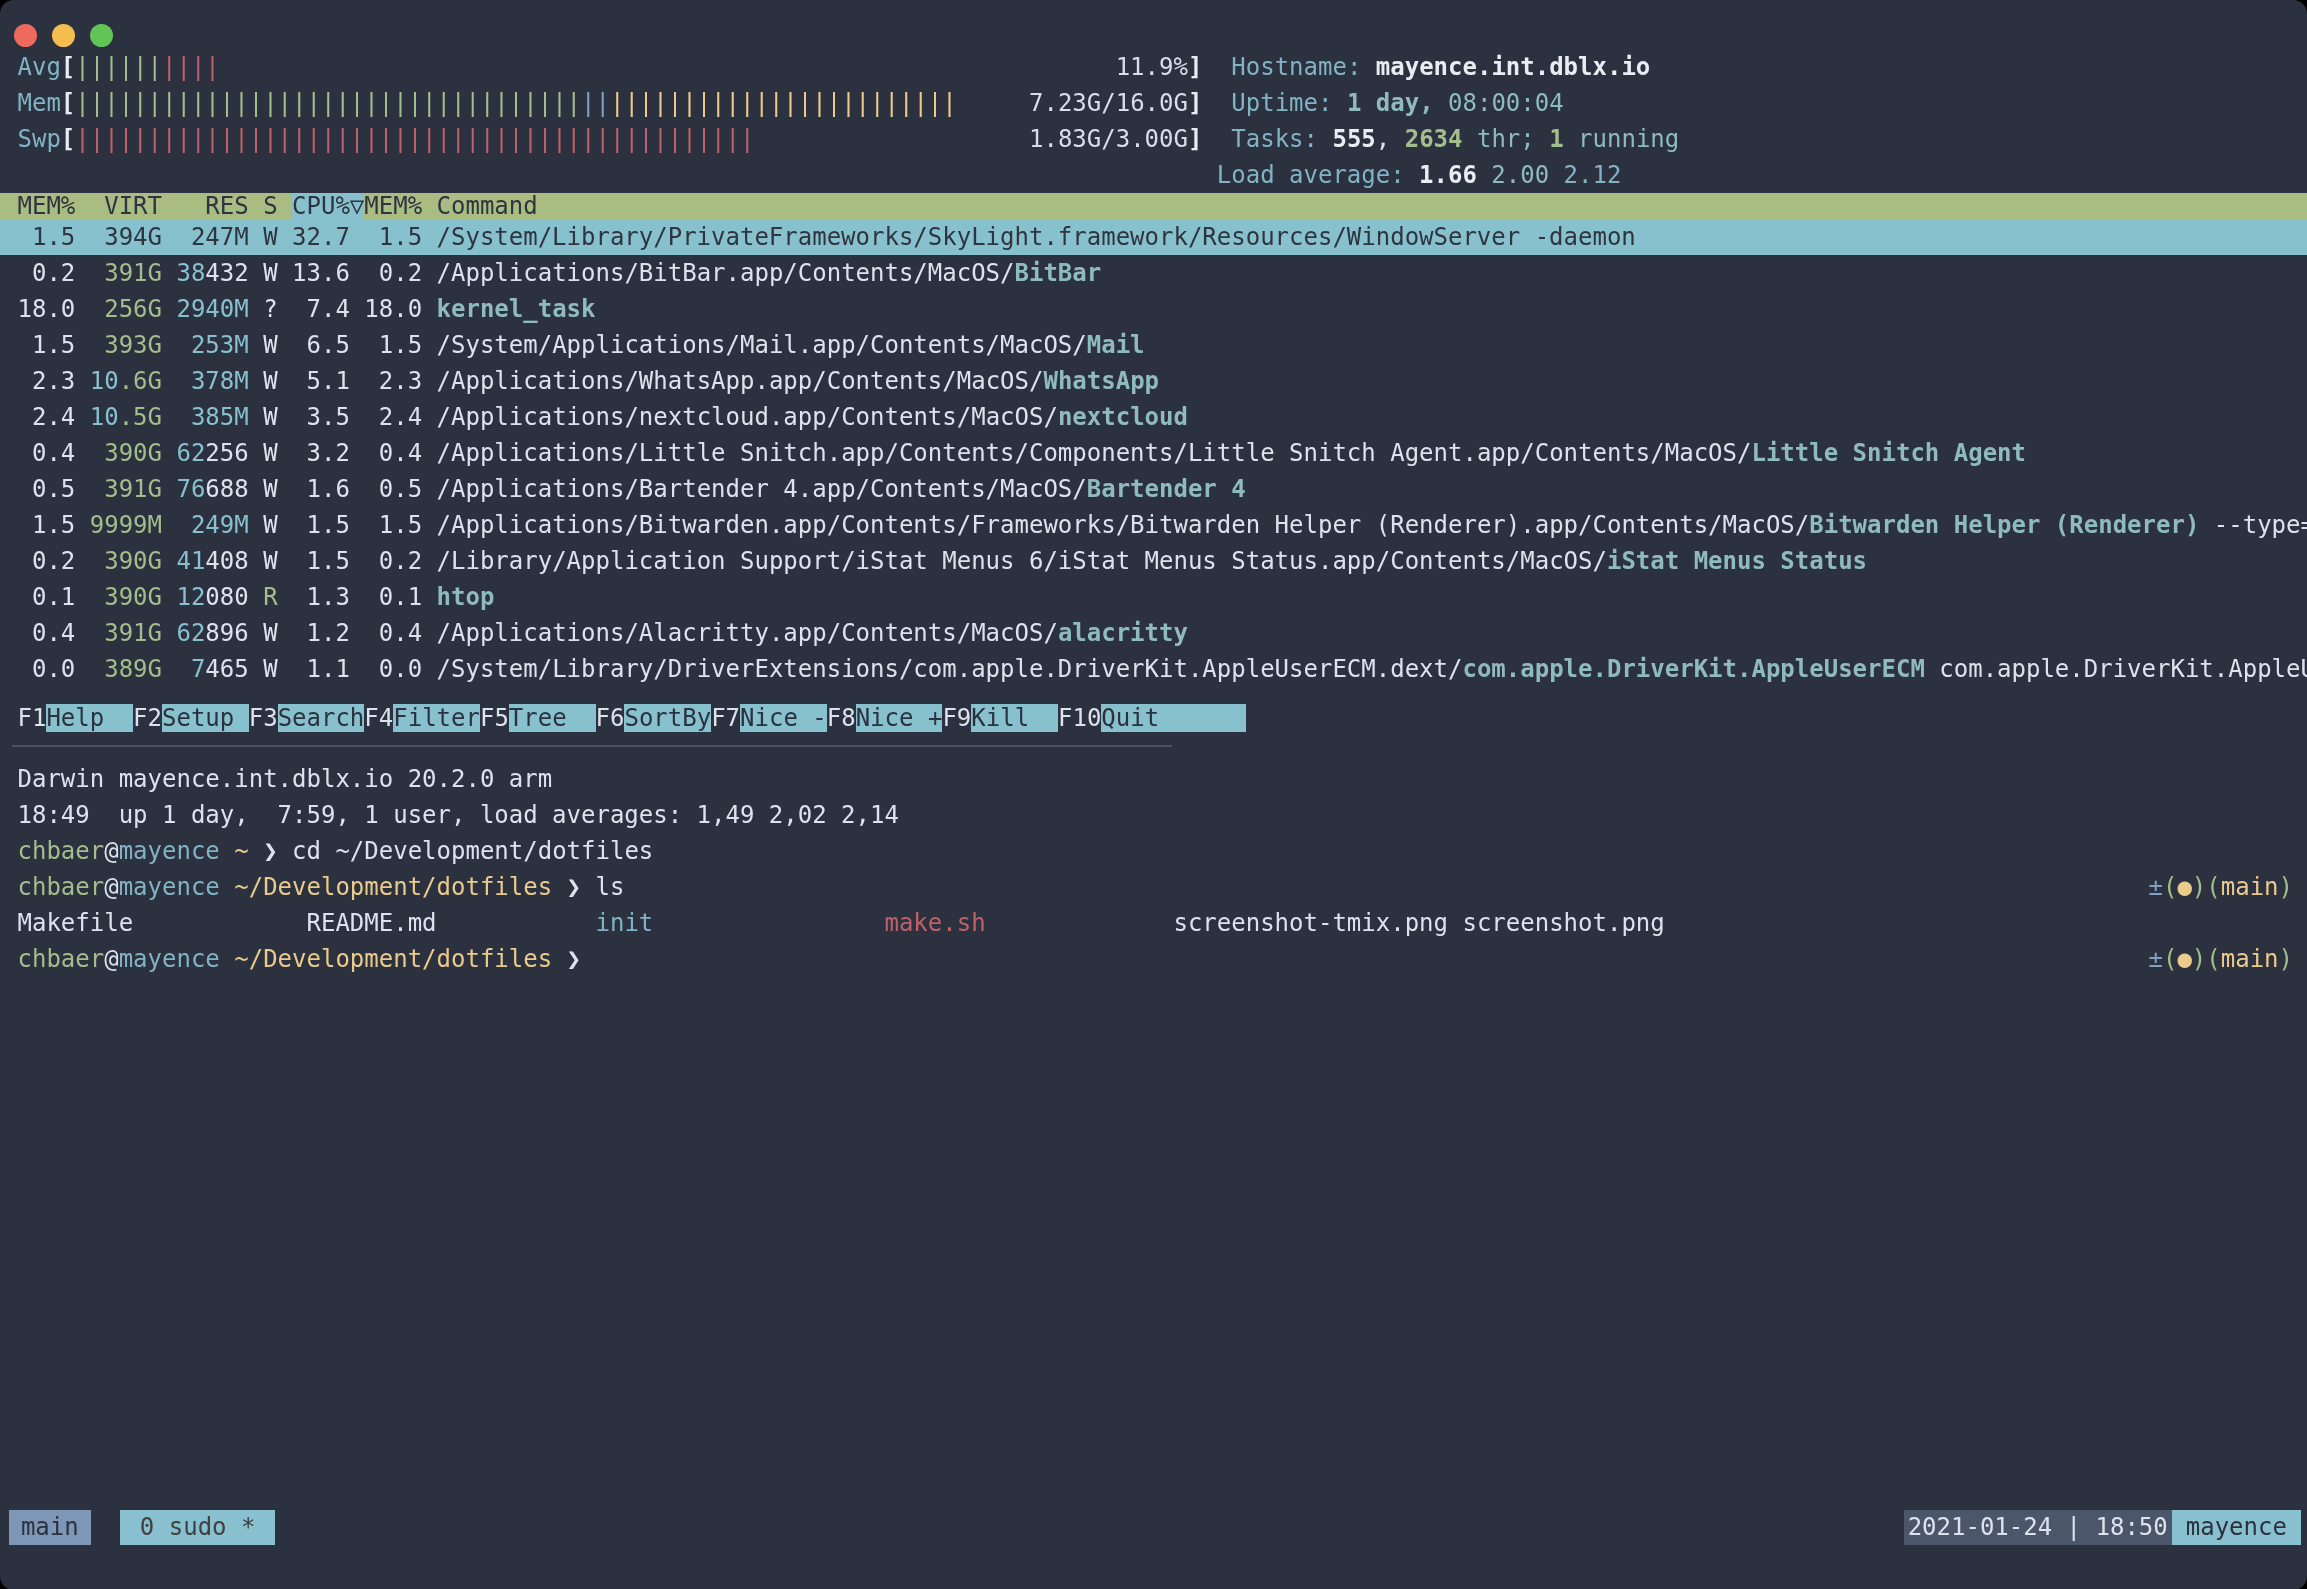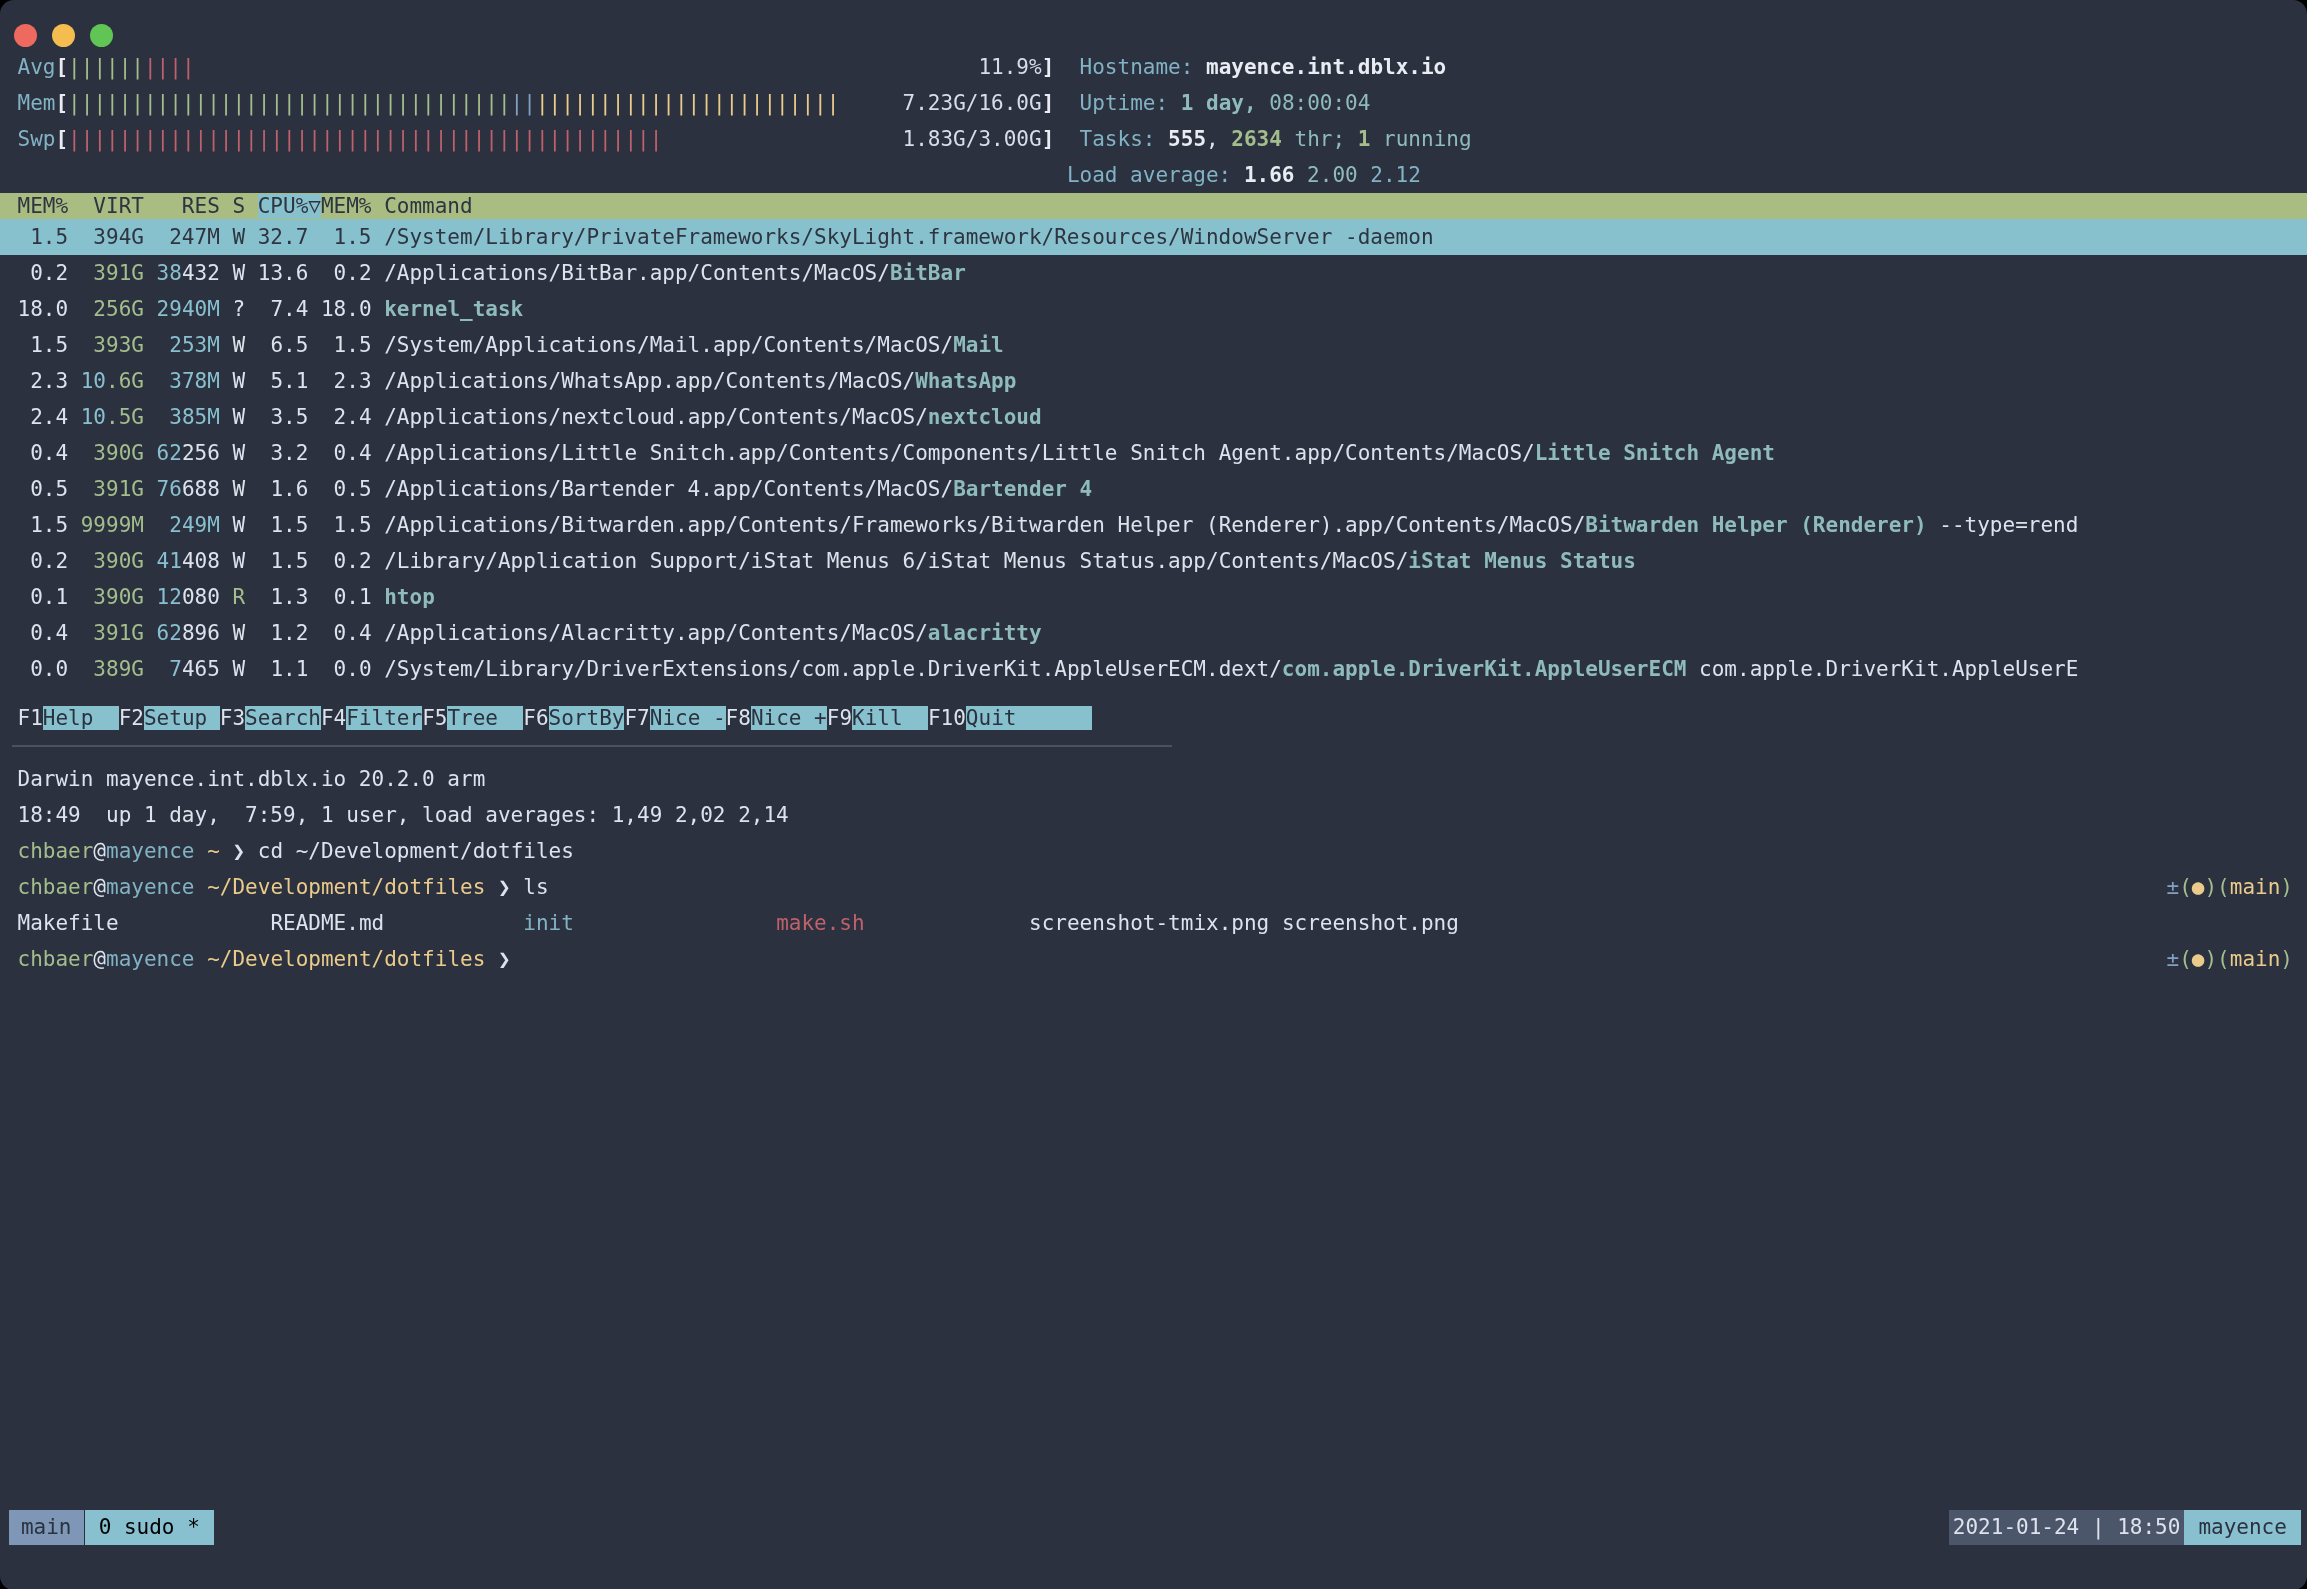--- a/index.html
+++ b/index.html
@@ -1,18 +1,18 @@
 <!DOCTYPE html>
 <html style="font-size:14px"><head>
 <meta charset="utf-8">
 <style>
   html,body{margin:0;padding:0;background:#000;}
   body{width:2307px;height:1590px;overflow:hidden;}
   .window{position:relative;width:2307px;height:1590px;background:#2b313f;border-radius:14px;overflow:hidden;
-          font-family:"DejaVu Sans Mono","DejaVu Sans",monospace;font-size:21px;color:#dde3ec;text-decoration:underline;}
+          font-family:"DejaVu Sans Mono","DejaVu Sans",monospace;font-size:24px;color:#dde3ec;text-decoration:underline;}
   
   .lights{position:absolute;top:24.4px;left:14px;display:flex;gap:15px;}
   .light{width:23px;height:23px;border-radius:50%;}
   .light.red{background:#ee6a5f;}
   .light.yellow{background:#f5bd4f;}
   .light.green{background:#61c555;}
   
   .term{position:absolute;top:49px;left:0;width:2307px;}
   .line{height:36px;line-height:36px;white-space:pre;padding-left:17.5px;position:relative;overflow:hidden;}
   .line.hdr{height:26px;line-height:26px;background:#a9bc82;}
@@ -37,21 +37,21 @@
   .c-sp{}
   .c-sel{color:#2e3440;}
   .c-hd{color:#2e3440;}
   .c-hds{background:#88c1ce;color:#2e3440;text-align:right;}
   .c-fk{color:#dde3ec;}
   .c-fl{background:#88c1ce;color:#2b313f;}
   
   .tmuxbar{position:absolute;top:1510px;left:0;width:2307px;height:35px;display:flex;align-items:stretch;}
   .badge{height:35px;line-height:35px;white-space:pre;}
   .badge.session{background:#7e97b7;color:#2b313f;padding:0 12.2px;margin-left:8.7px;}
-  .badge.win{background:#88c0d0;color:#000000;padding:0 14px;margin-left:1px;}
+  .badge.win{background:#88c0d0;color:#404040;padding:0 20px;margin-left:29px;}
   .badge.date{background:#4c566a;color:#dde3ec;padding:0 4px;margin-left:auto;}
   .badge.host{background:#88c0d0;color:#2b313f;padding:0 14px;margin-right:6.1px;}
 </style>
 </head>
 <body>
 
 <div class="window">
 
   <div class="lights">
     <div class="light red"></div>

